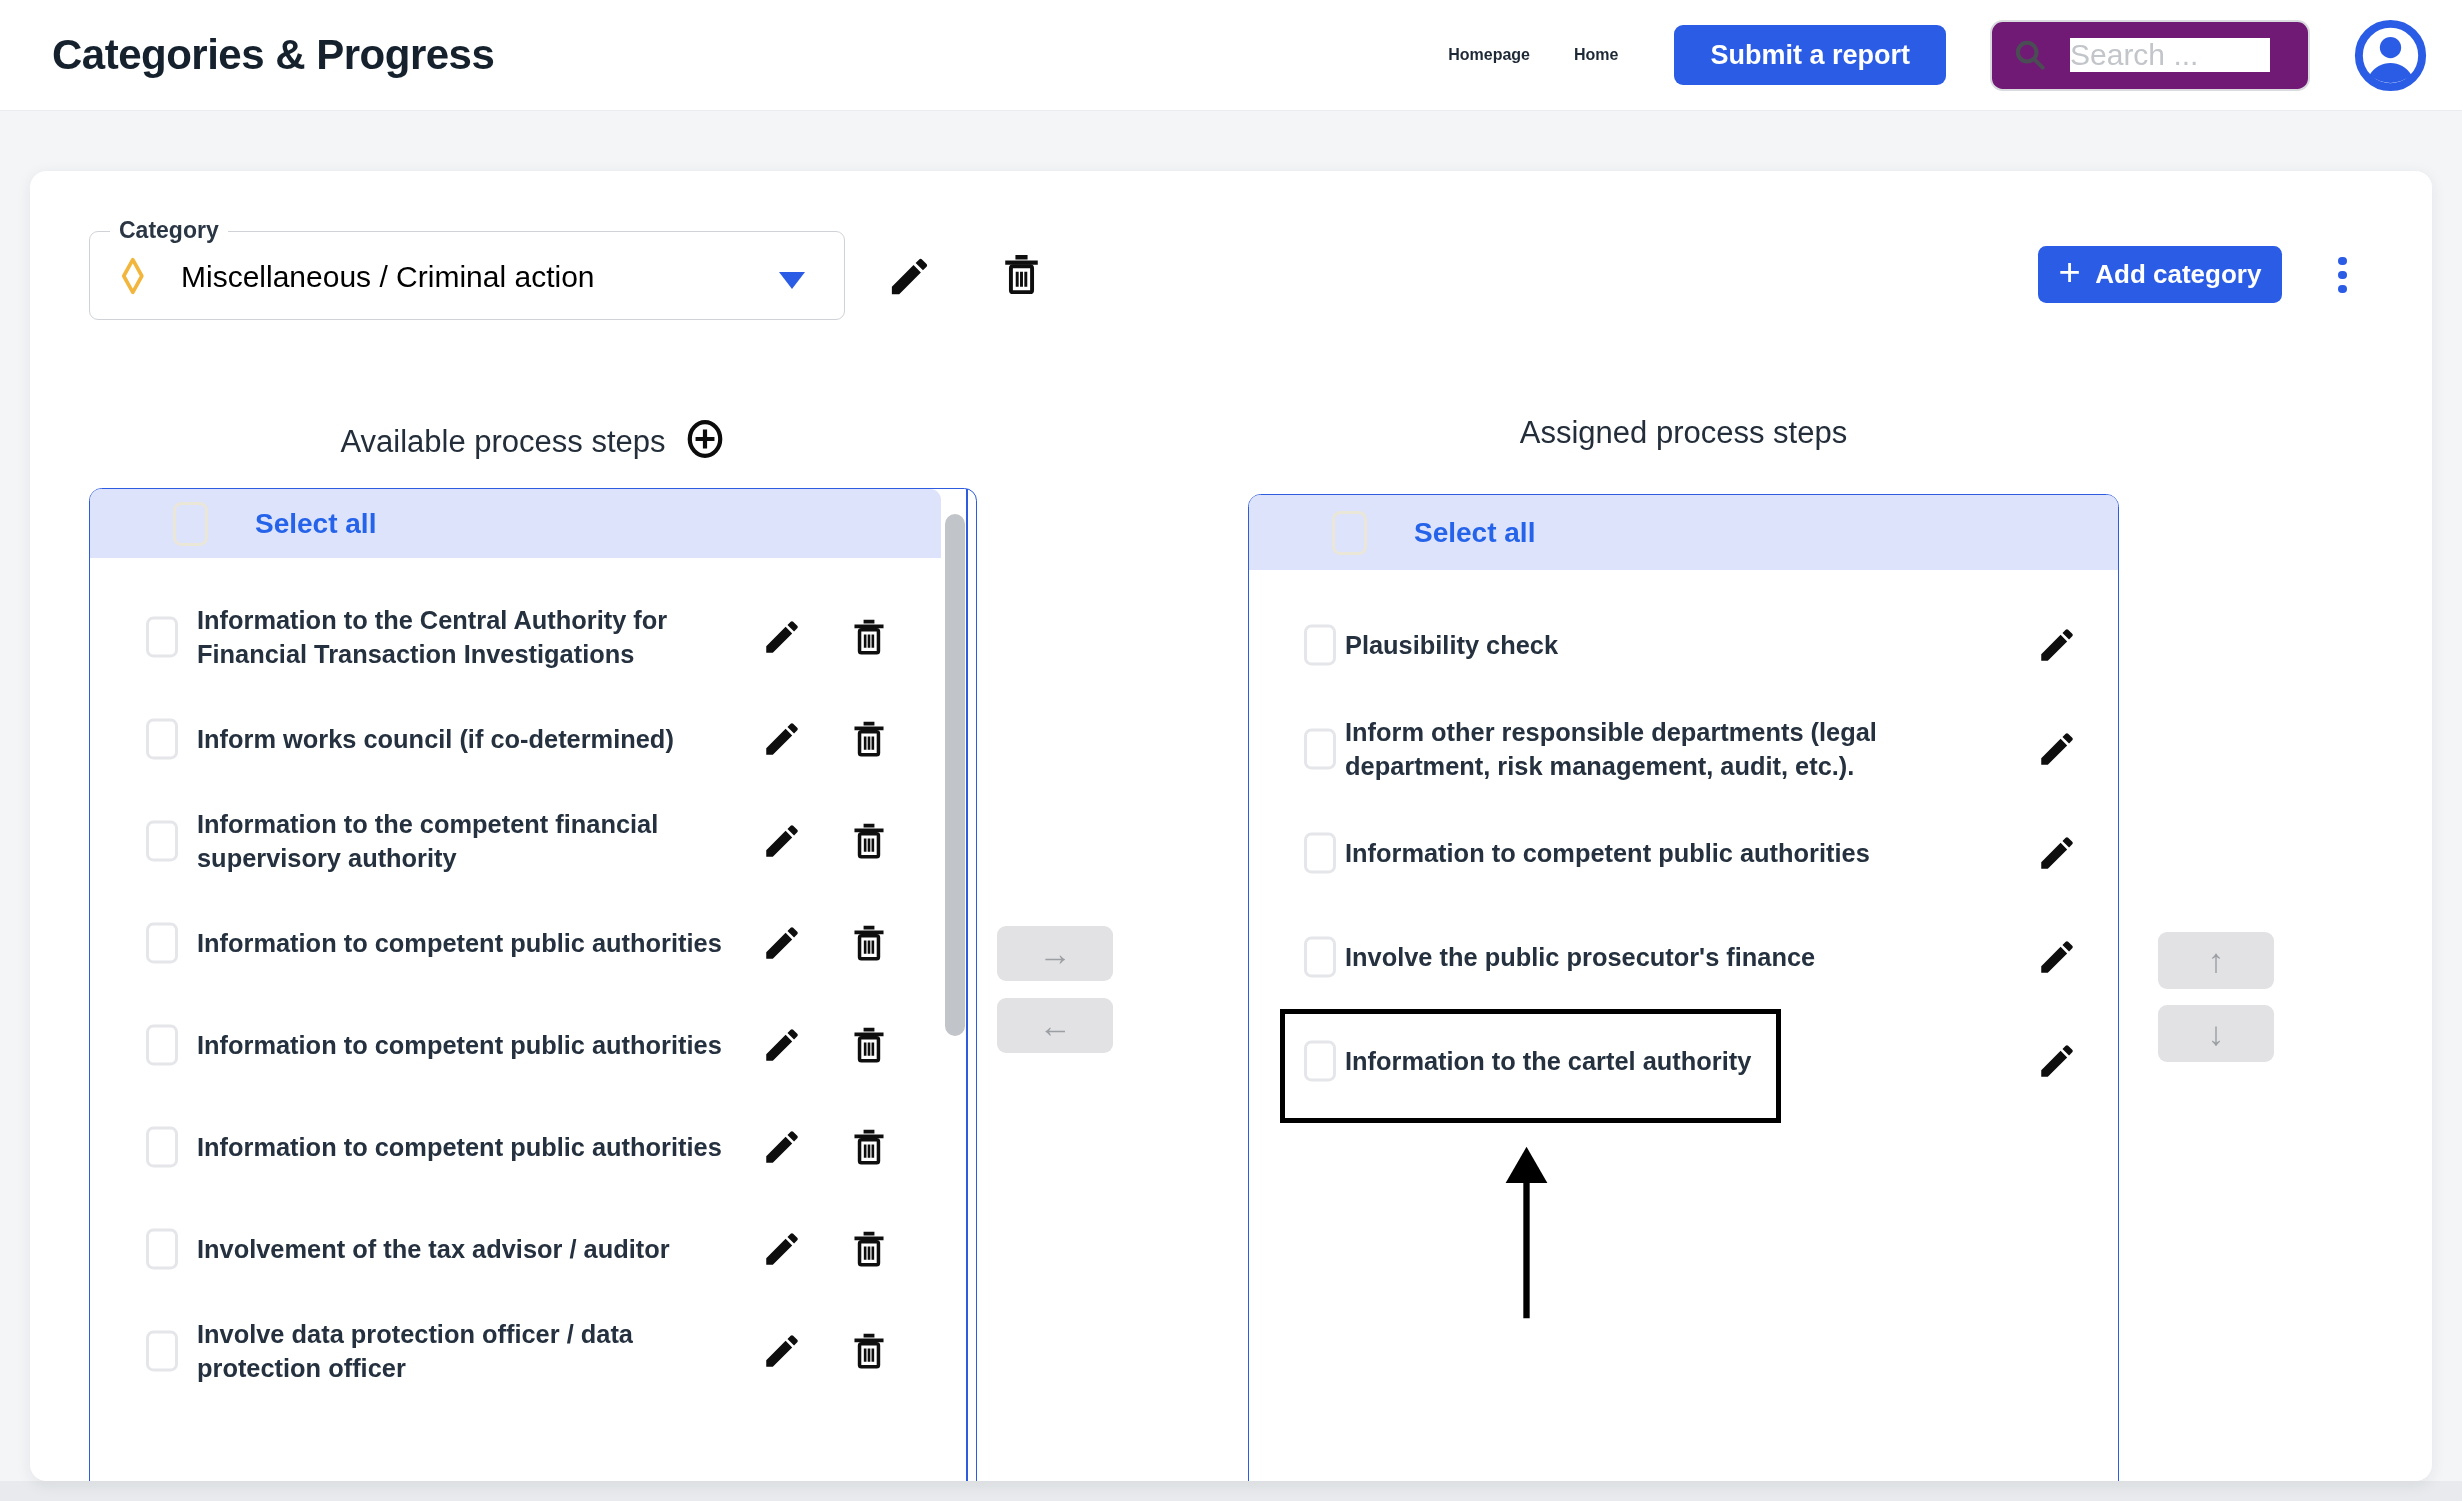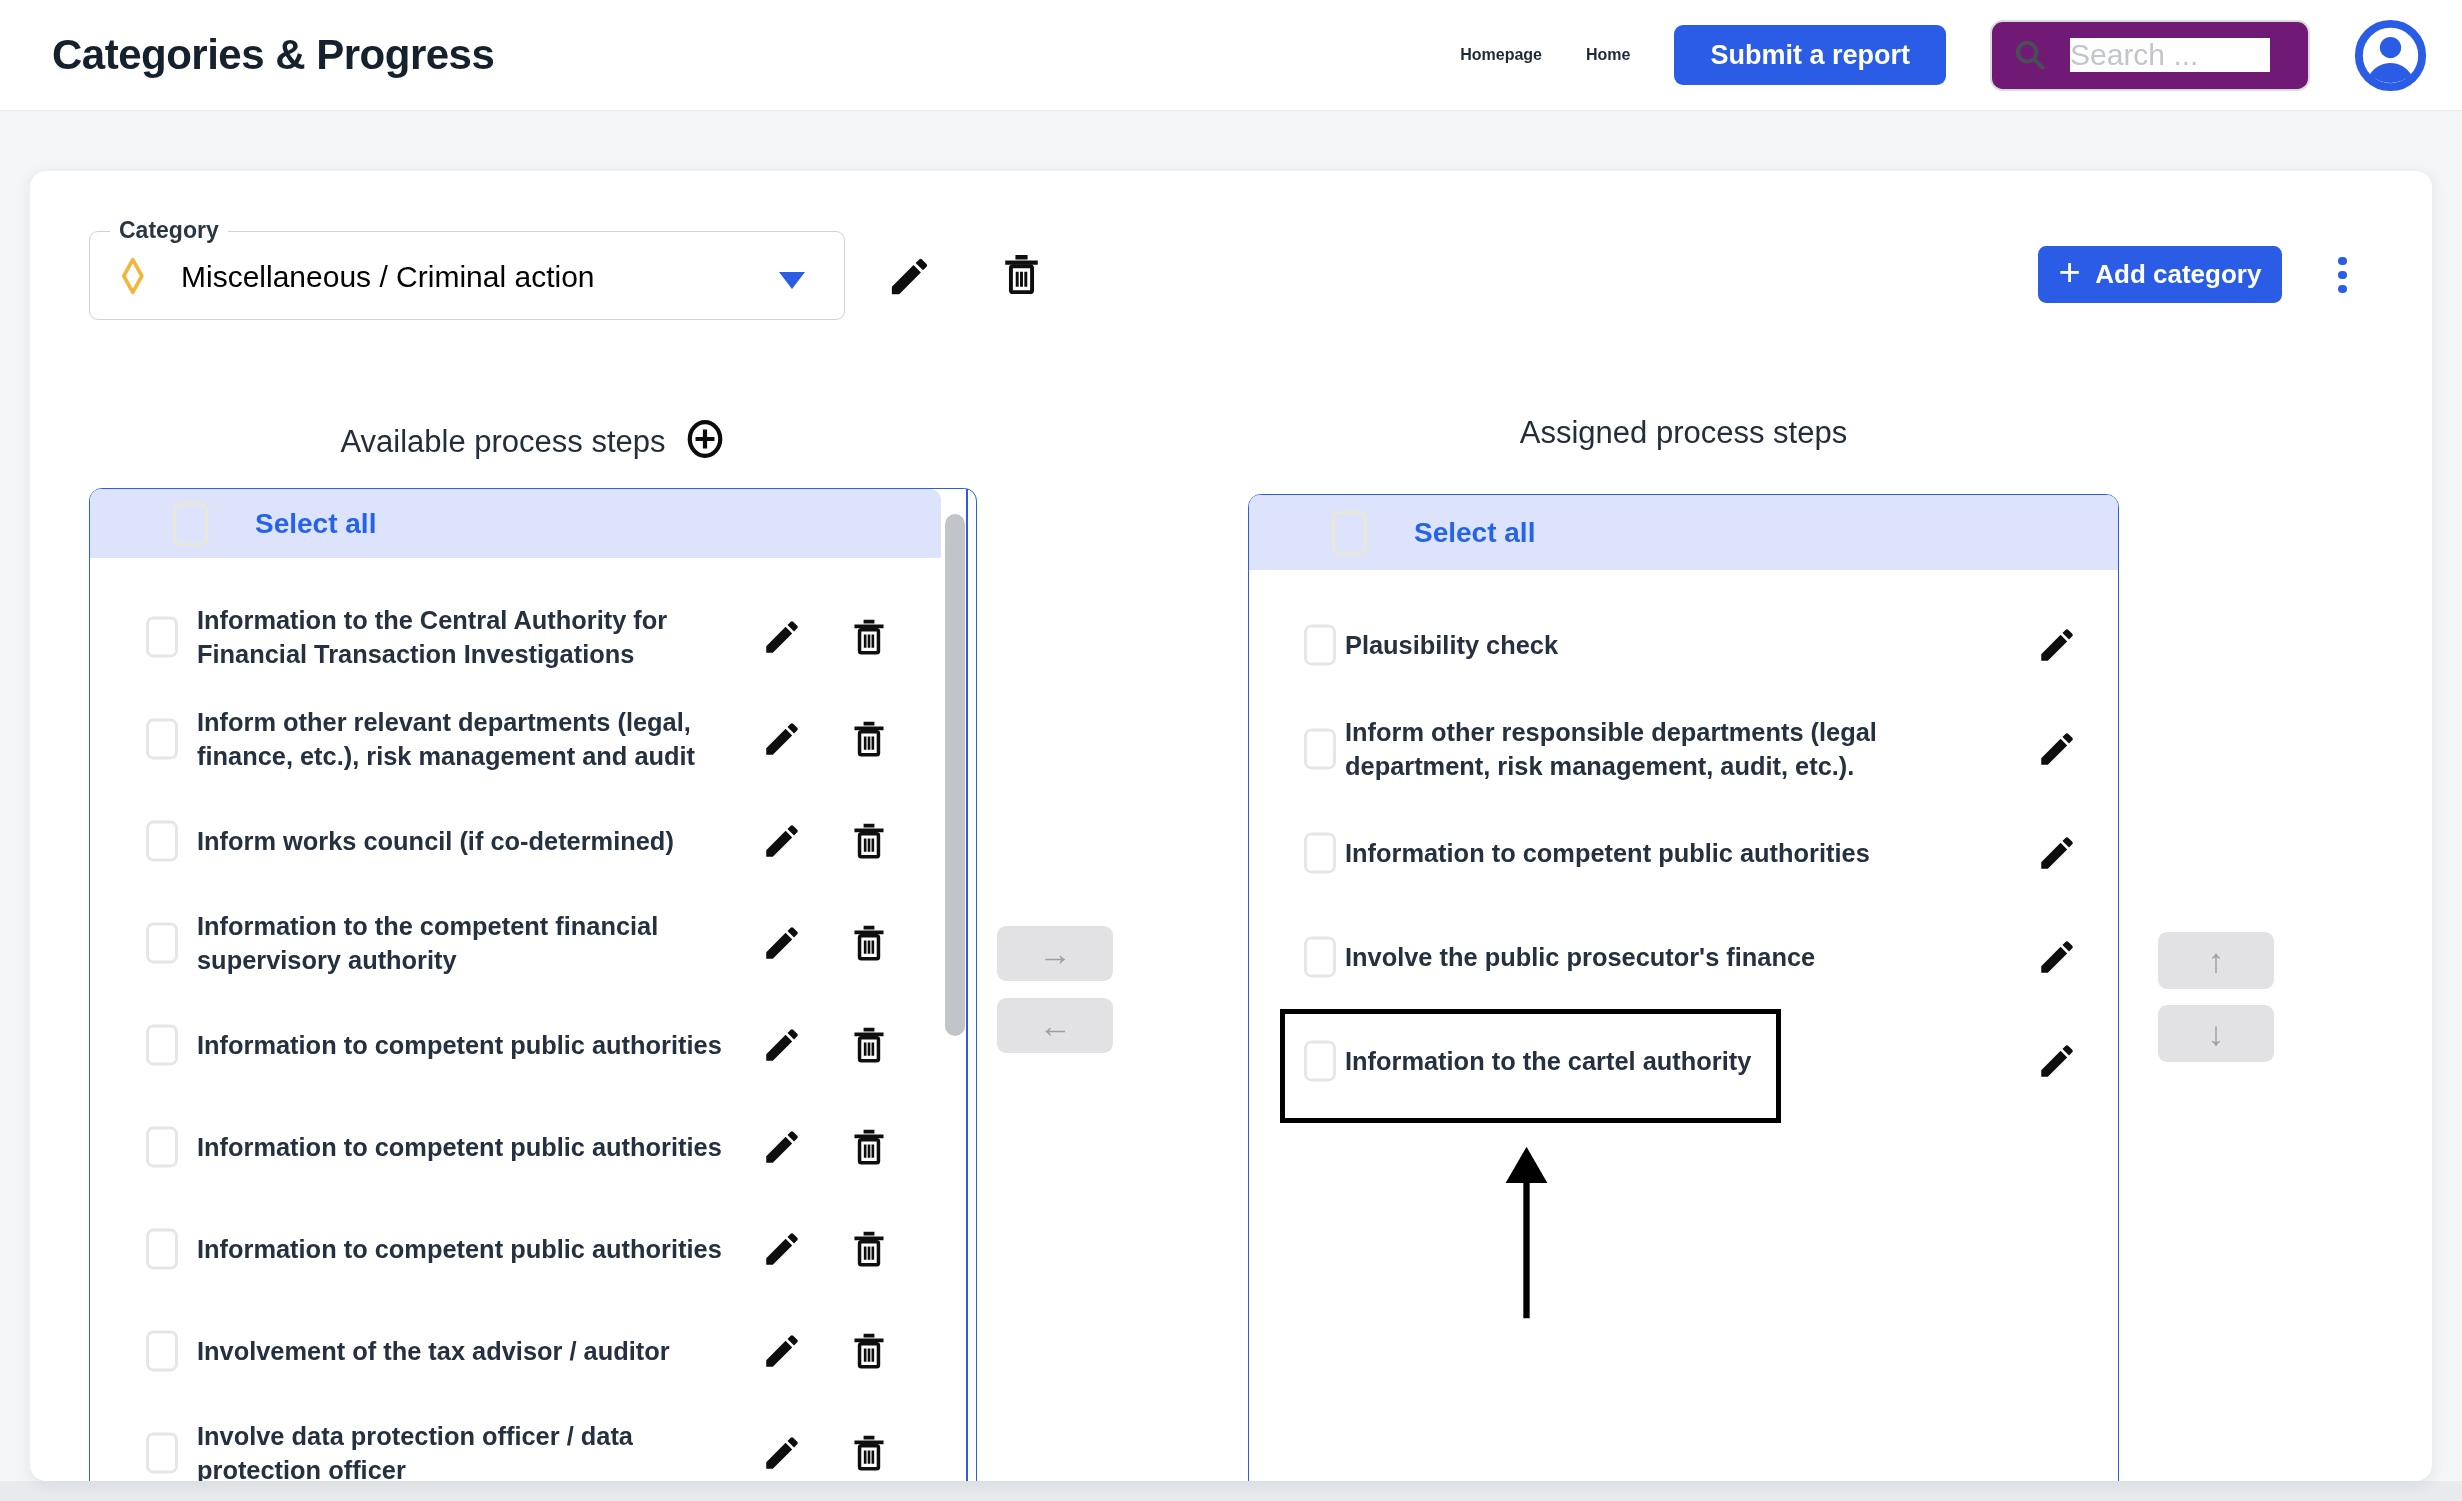--- a/index.html
+++ b/index.html
@@ -25,21 +25,21 @@
     font-size:42px; font-weight:700; color:#16212e; letter-spacing:-0.5px;
   }
   .top-right {
     position:absolute; right:35px; top:0; height:110px;
     display:flex; align-items:center; gap:44px;
   }
   .nav-link { font-size:16px; font-weight:700; color:#1e2936; cursor:pointer; white-space:nowrap; }
   .submit-btn {
     height:60px; padding:0 36px; border:none; border-radius:9px;
     background:#2b5ce5; color:#ffffff; font-size:27px; font-weight:700;
-    font-family:inherit; cursor:pointer; white-space:nowrap;
+    font-family:inherit; cursor:pointer; white-space:nowrap;margin-left:12px;
   }
   .search-box {
     width:320px; height:71px; border:2.7px solid #d9dbde; border-radius:12.7px;
     background:#701a75; display:flex; align-items:center; padding:0 18px; gap:20px;
   }
   .search-box input {
     border:none; outline:none; width:200px; font-size:30px; font-family:inherit; color:#273342;
   }
   .search-box input::placeholder { color:#c2c5ca; }
   .avatar { width:73px; height:73px; }
@@ -266,36 +266,20 @@
     <span class="row-icon trash-btn">
       <svg width="42" height="42" viewBox="0 0 24 24">
         <path d="M10 3.2h4M4.8 5.9h14.4" fill="none" stroke="#0e0e0e" stroke-width="2.2" stroke-linecap="square"></path>
         <rect x="6.6" y="7.8" width="10.8" height="13.2" rx="1" fill="none" stroke="#0e0e0e" stroke-width="2"></rect>
         <path d="M9.8 10.6v7.6M12 10.6v7.6M14.2 10.6v7.6" stroke="#0e0e0e" stroke-width="1.5"></path>
       </svg>
     </span>
   </div>
           <div class="row">
     <span class="cb"></span>
-    <span class="row-label">Inform other relevant departments (legal, finance, etc.), risk management and audit</span>
-    <span class="row-icon edit-btn">
-      <svg width="42" height="42" viewBox="0 0 24 24">
-                <path d="M3 17.25V21h3.75L17.81 9.94l-3.75-3.75L3 17.25zM20.71 7.04c.39-.39.39-1.02 0-1.41l-2.34-2.34c-.39-.39-1.02-.39-1.41 0l-1.83 1.83 3.75 3.75 1.83-1.83z" fill="#0e0e0e"></path>
-              </svg>
-    </span>
-    <span class="row-icon trash-btn">
-      <svg width="42" height="42" viewBox="0 0 24 24">
-        <path d="M10 3.2h4M4.8 5.9h14.4" fill="none" stroke="#0e0e0e" stroke-width="2.2" stroke-linecap="square"></path>
-        <rect x="6.6" y="7.8" width="10.8" height="13.2" rx="1" fill="none" stroke="#0e0e0e" stroke-width="2"></rect>
-        <path d="M9.8 10.6v7.6M12 10.6v7.6M14.2 10.6v7.6" stroke="#0e0e0e" stroke-width="1.5"></path>
-      </svg>
-    </span>
-  </div>
-          <div class="row">
-    <span class="cb"></span>
     <span class="row-label">Inform works council (if co-determined)</span>
     <span class="row-icon edit-btn">
       <svg width="42" height="42" viewBox="0 0 24 24">
                 <path d="M3 17.25V21h3.75L17.81 9.94l-3.75-3.75L3 17.25zM20.71 7.04c.39-.39.39-1.02 0-1.41l-2.34-2.34c-.39-.39-1.02-.39-1.41 0l-1.83 1.83 3.75 3.75 1.83-1.83z" fill="#0e0e0e"></path>
               </svg>
     </span>
     <span class="row-icon trash-btn">
       <svg width="42" height="42" viewBox="0 0 24 24">
         <path d="M10 3.2h4M4.8 5.9h14.4" fill="none" stroke="#0e0e0e" stroke-width="2.2" stroke-linecap="square"></path>
         <rect x="6.6" y="7.8" width="10.8" height="13.2" rx="1" fill="none" stroke="#0e0e0e" stroke-width="2"></rect>

